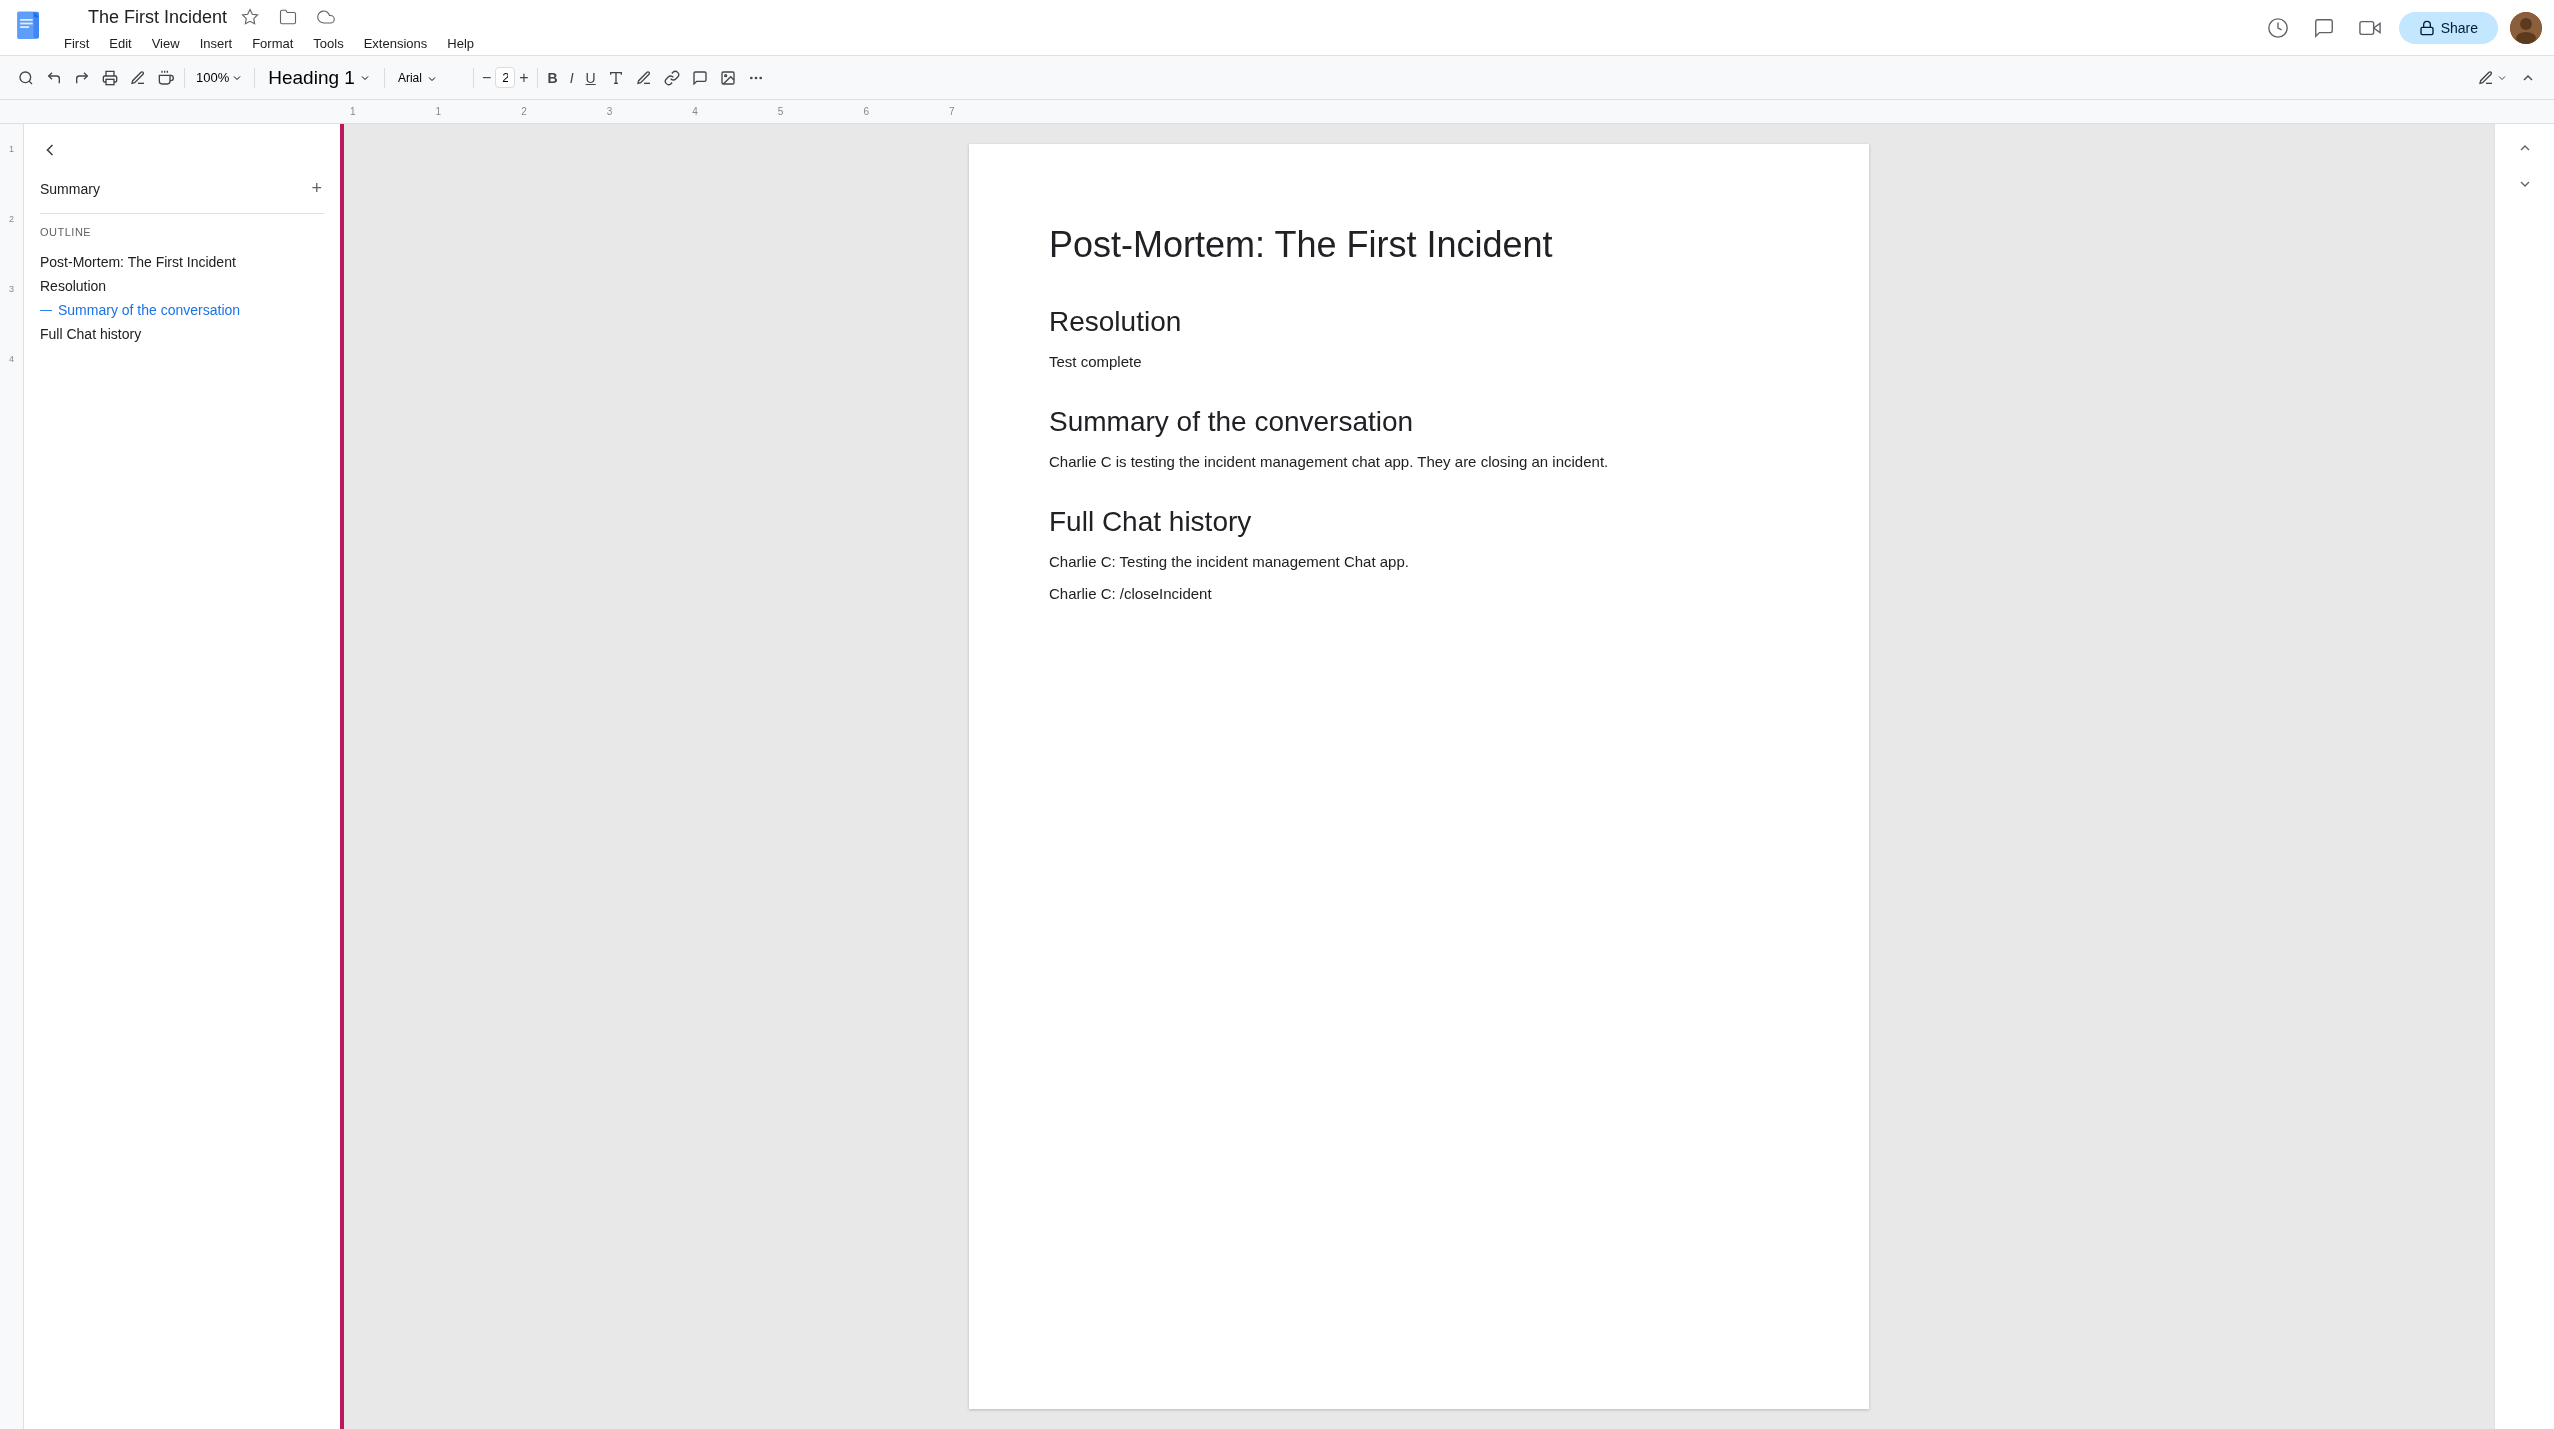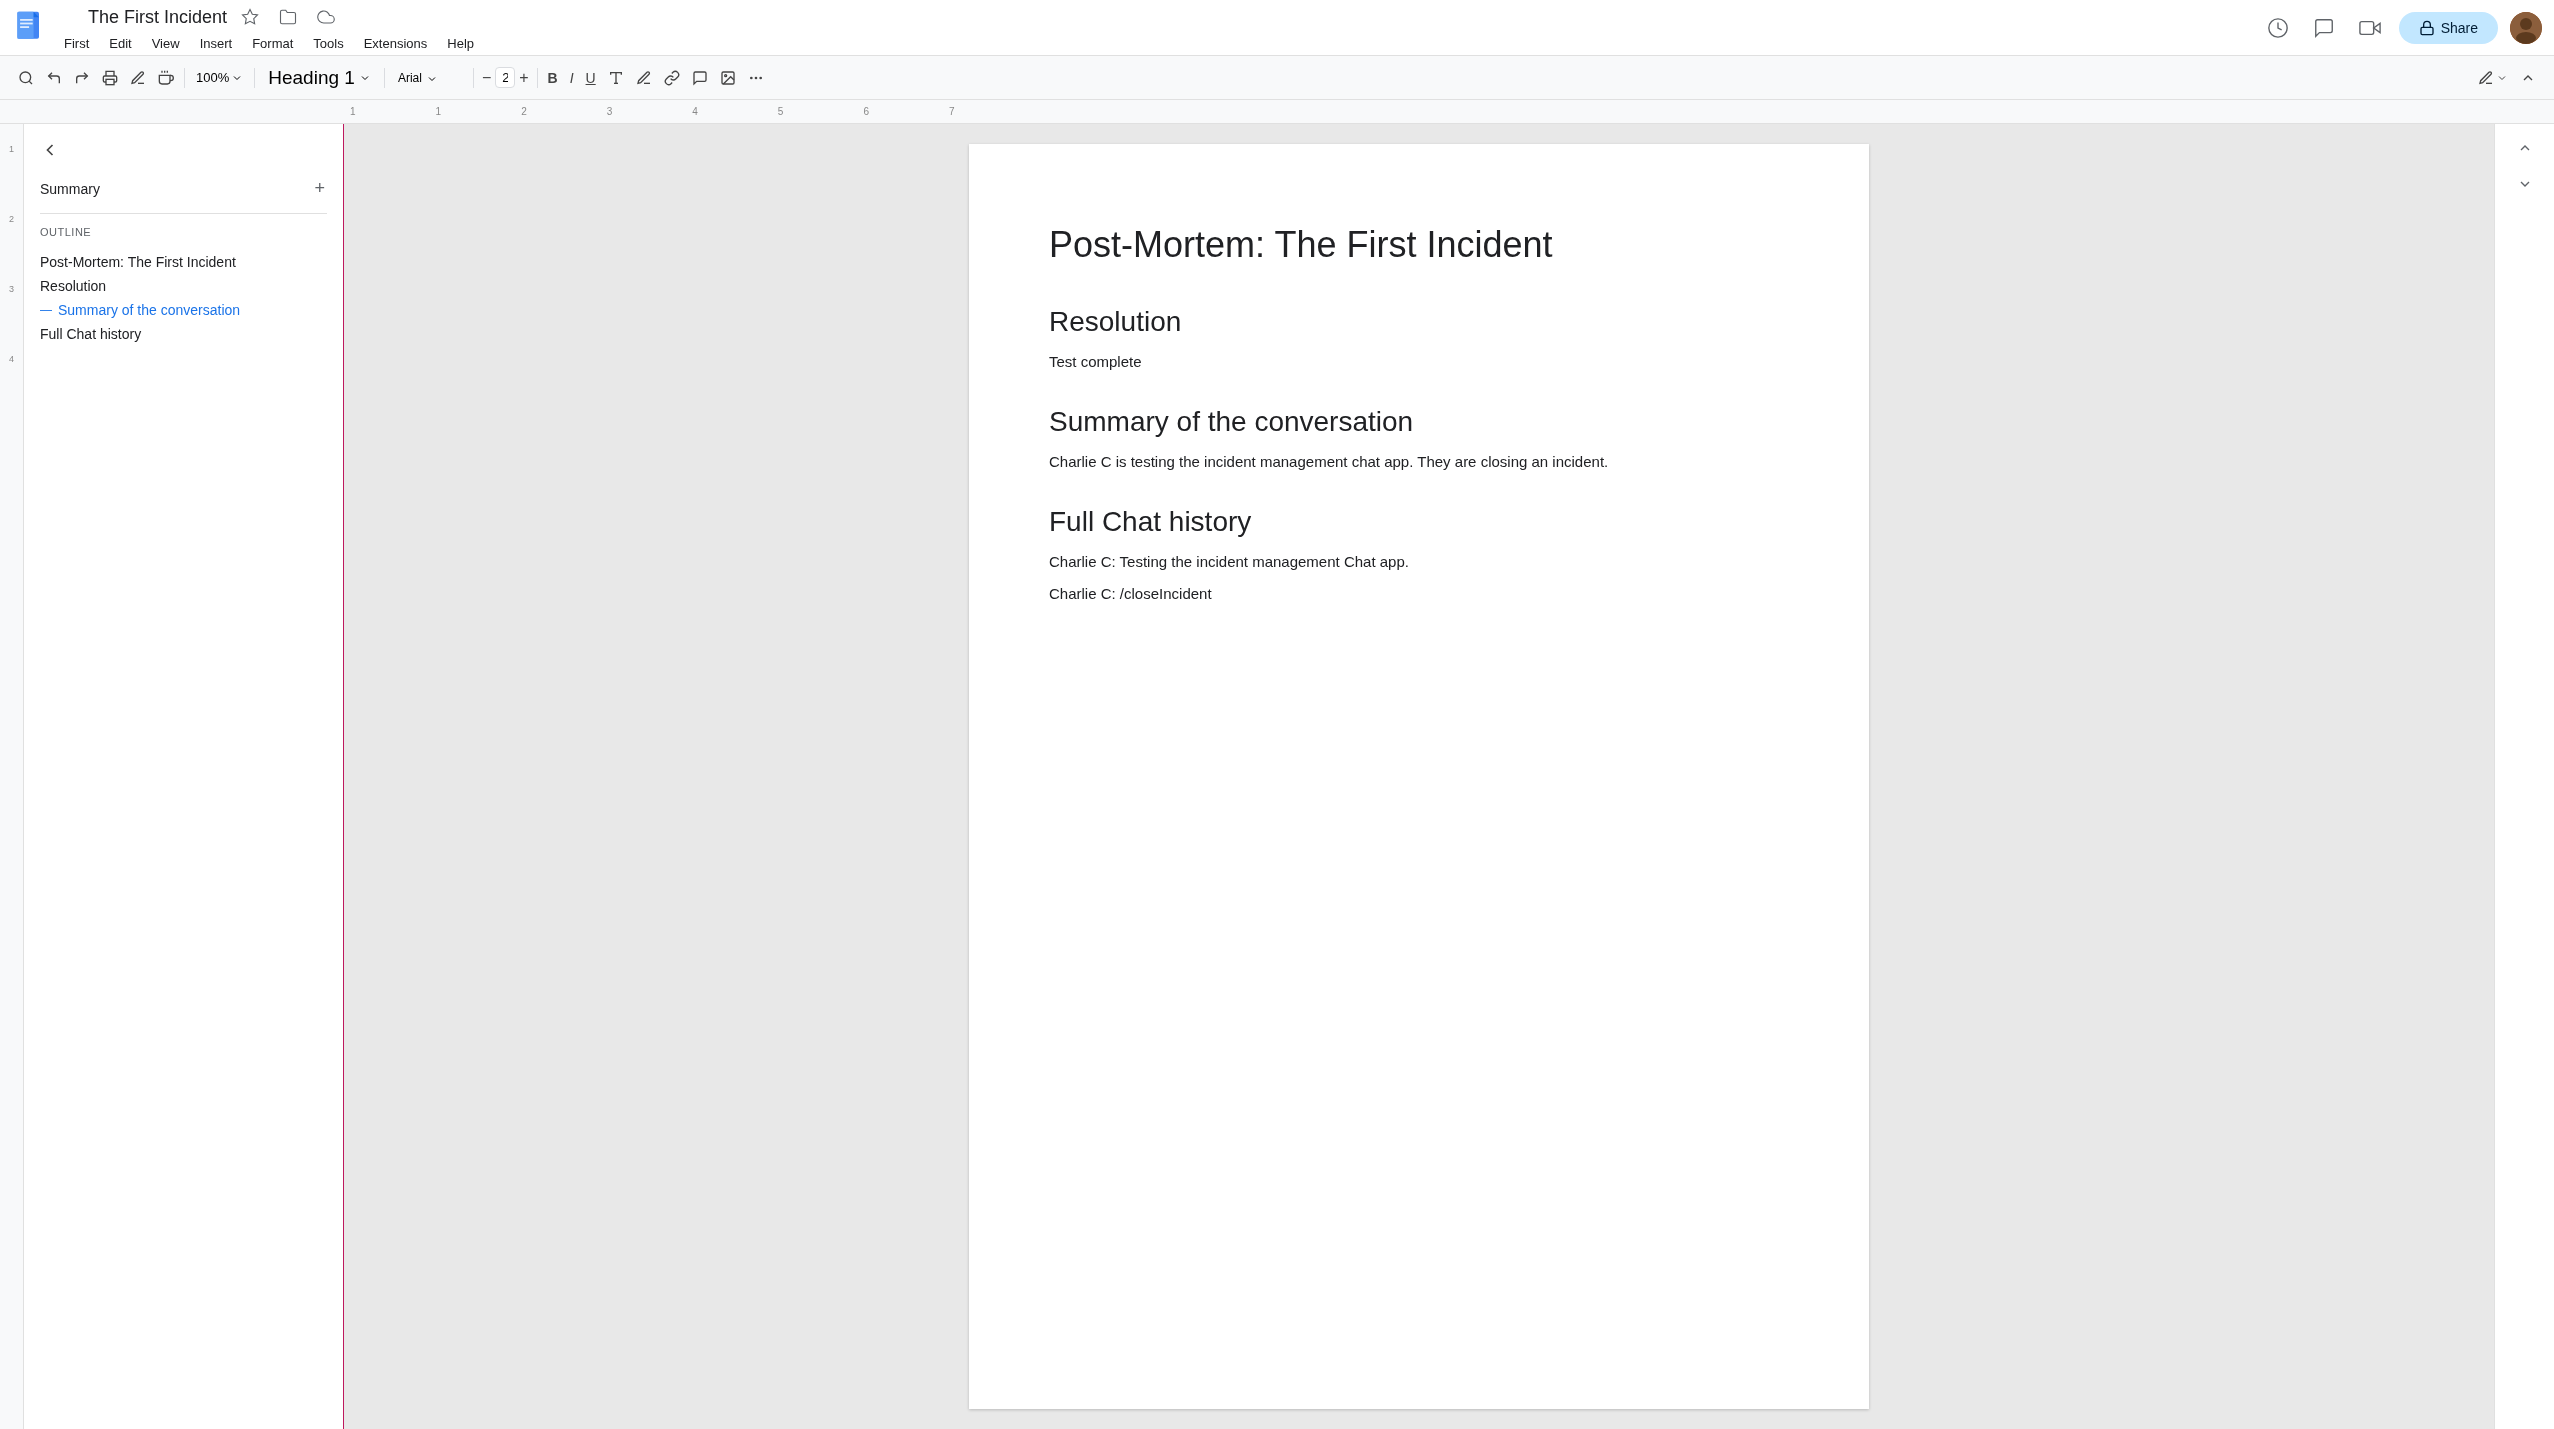--- a/index.html
+++ b/index.html
@@ -192,21 +192,21 @@
     
     .main-layout {
       display: flex;
       height: calc(100vh - 56px - 44px - 24px);
     }
 
     
     .sidebar {
       width: 320px;
       background: #fff;
-      border-right: 1px solid #be185d;
+      border-right: 4px solid #be185d;
       flex-shrink: 0;
       padding: 16px;
       overflow-y: auto;
     }
     .sidebar-back {
       display: flex;
       align-items: center;
       margin-bottom: 16px;
       cursor: pointer;
       color: #444;

